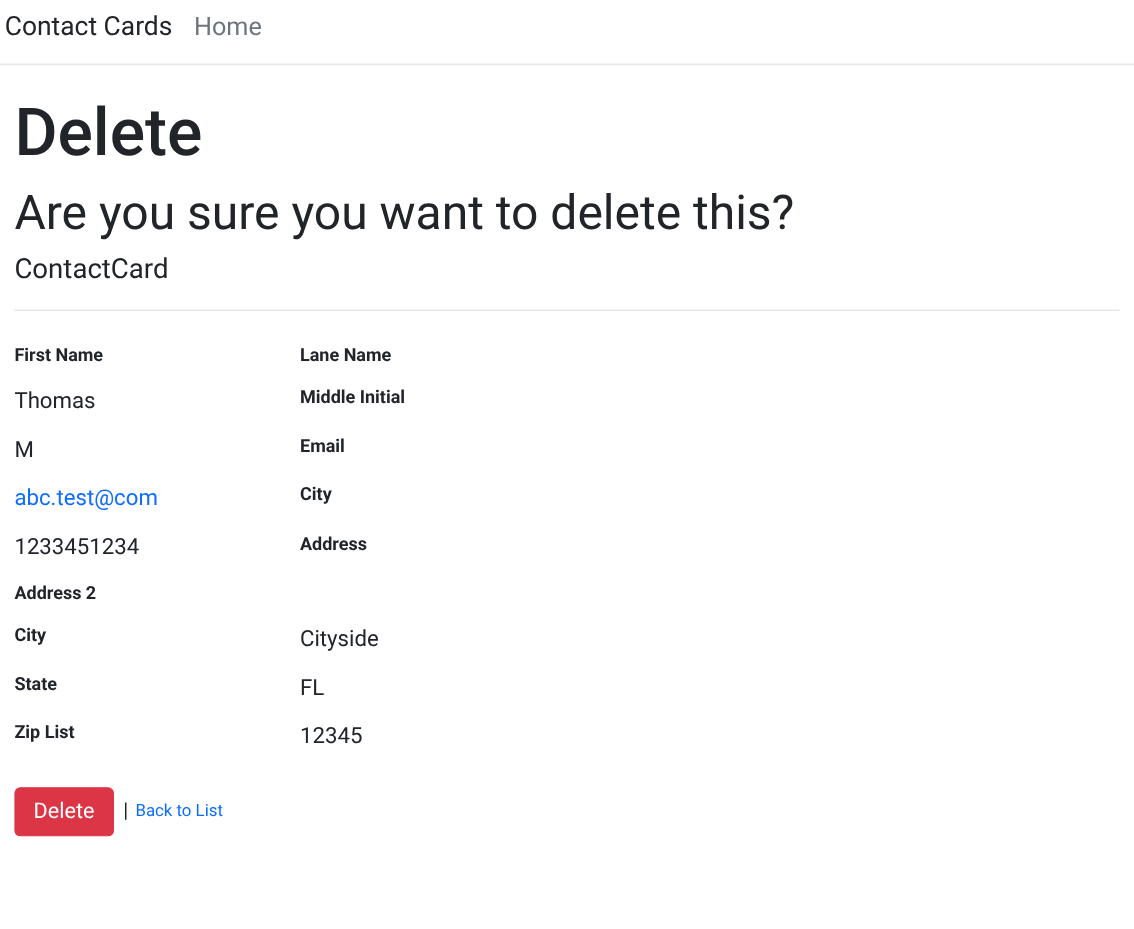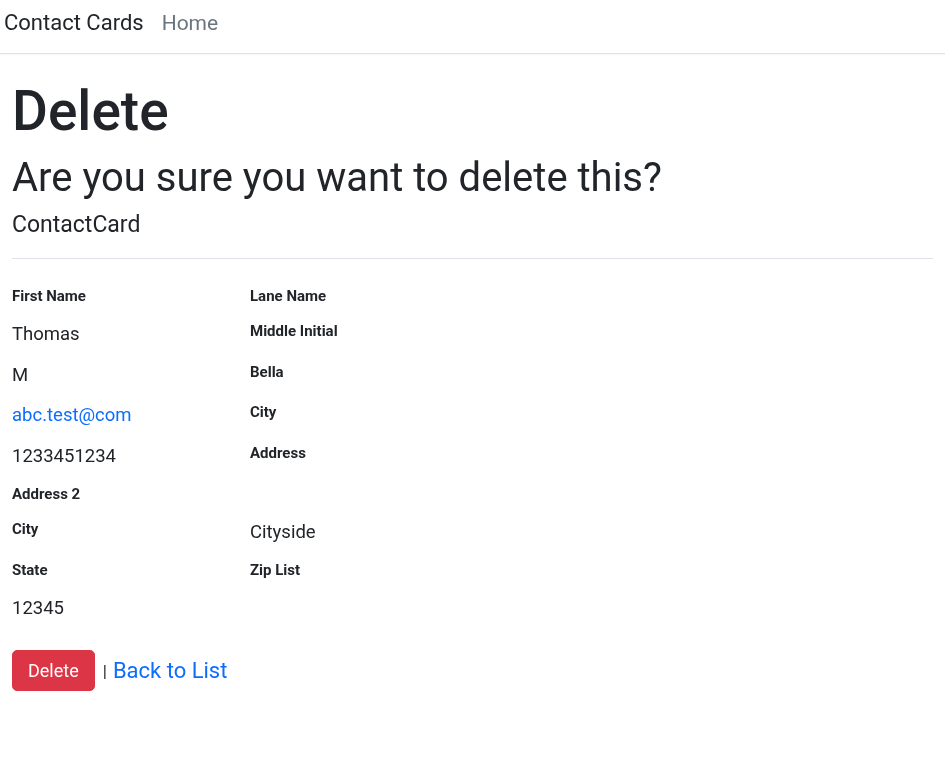--- a/index.html
+++ b/index.html
@@ -107,21 +107,21 @@
     font-family: inherit;
   }
   .sep {
     margin: 0 6px 0 8px;
     color: #212529;
     font-size: 17px;
   }
   .back-link {
     color: #0d6efd;
     text-decoration: none;
-    font-size: 22px;
+    font-size: 14px;
     margin-left: 0;
     text-align: center;
   }
 </style>
 </head>
 <body>
 
 <nav class="navbar">
   <div class="navbar-inner">
     <a href="#" class="navbar-brand">Contact Cards</a>
@@ -137,37 +137,38 @@
     <hr class="divider">
     <dl class="detail-list">
       <dt>First Name</dt>
 
       <dt>Lane Name</dt>
       <dd>Thomas</dd>
 
       <dt>Middle Initial</dt>
       <dd>M</dd>
 
-      <dt>Bella</dt>
+      <dt>Email</dt>
       <dd>
         <a href="#" class="email-link">abc.test@com</a>
       </dd>
 
       <dt>City</dt>
       <dd>1233451234</dd>
 
       <dt>Address</dt>
 
       <dt>Address 2</dt>
       <dd></dd>
 
       <dt>City</dt>
       <dd>Cityside</dd>
 
       <dt>State</dt>
+      <dd>FL</dd>
 
       <dt>Zip List</dt>
       <dd>12345</dd>
     </dl>
 
     <div class="form-row">
       <button type="submit" class="btn-danger">Delete</button>
       <span class="sep">|</span>
       <a href="#" class="back-link">Back to List</a>
     </div>

